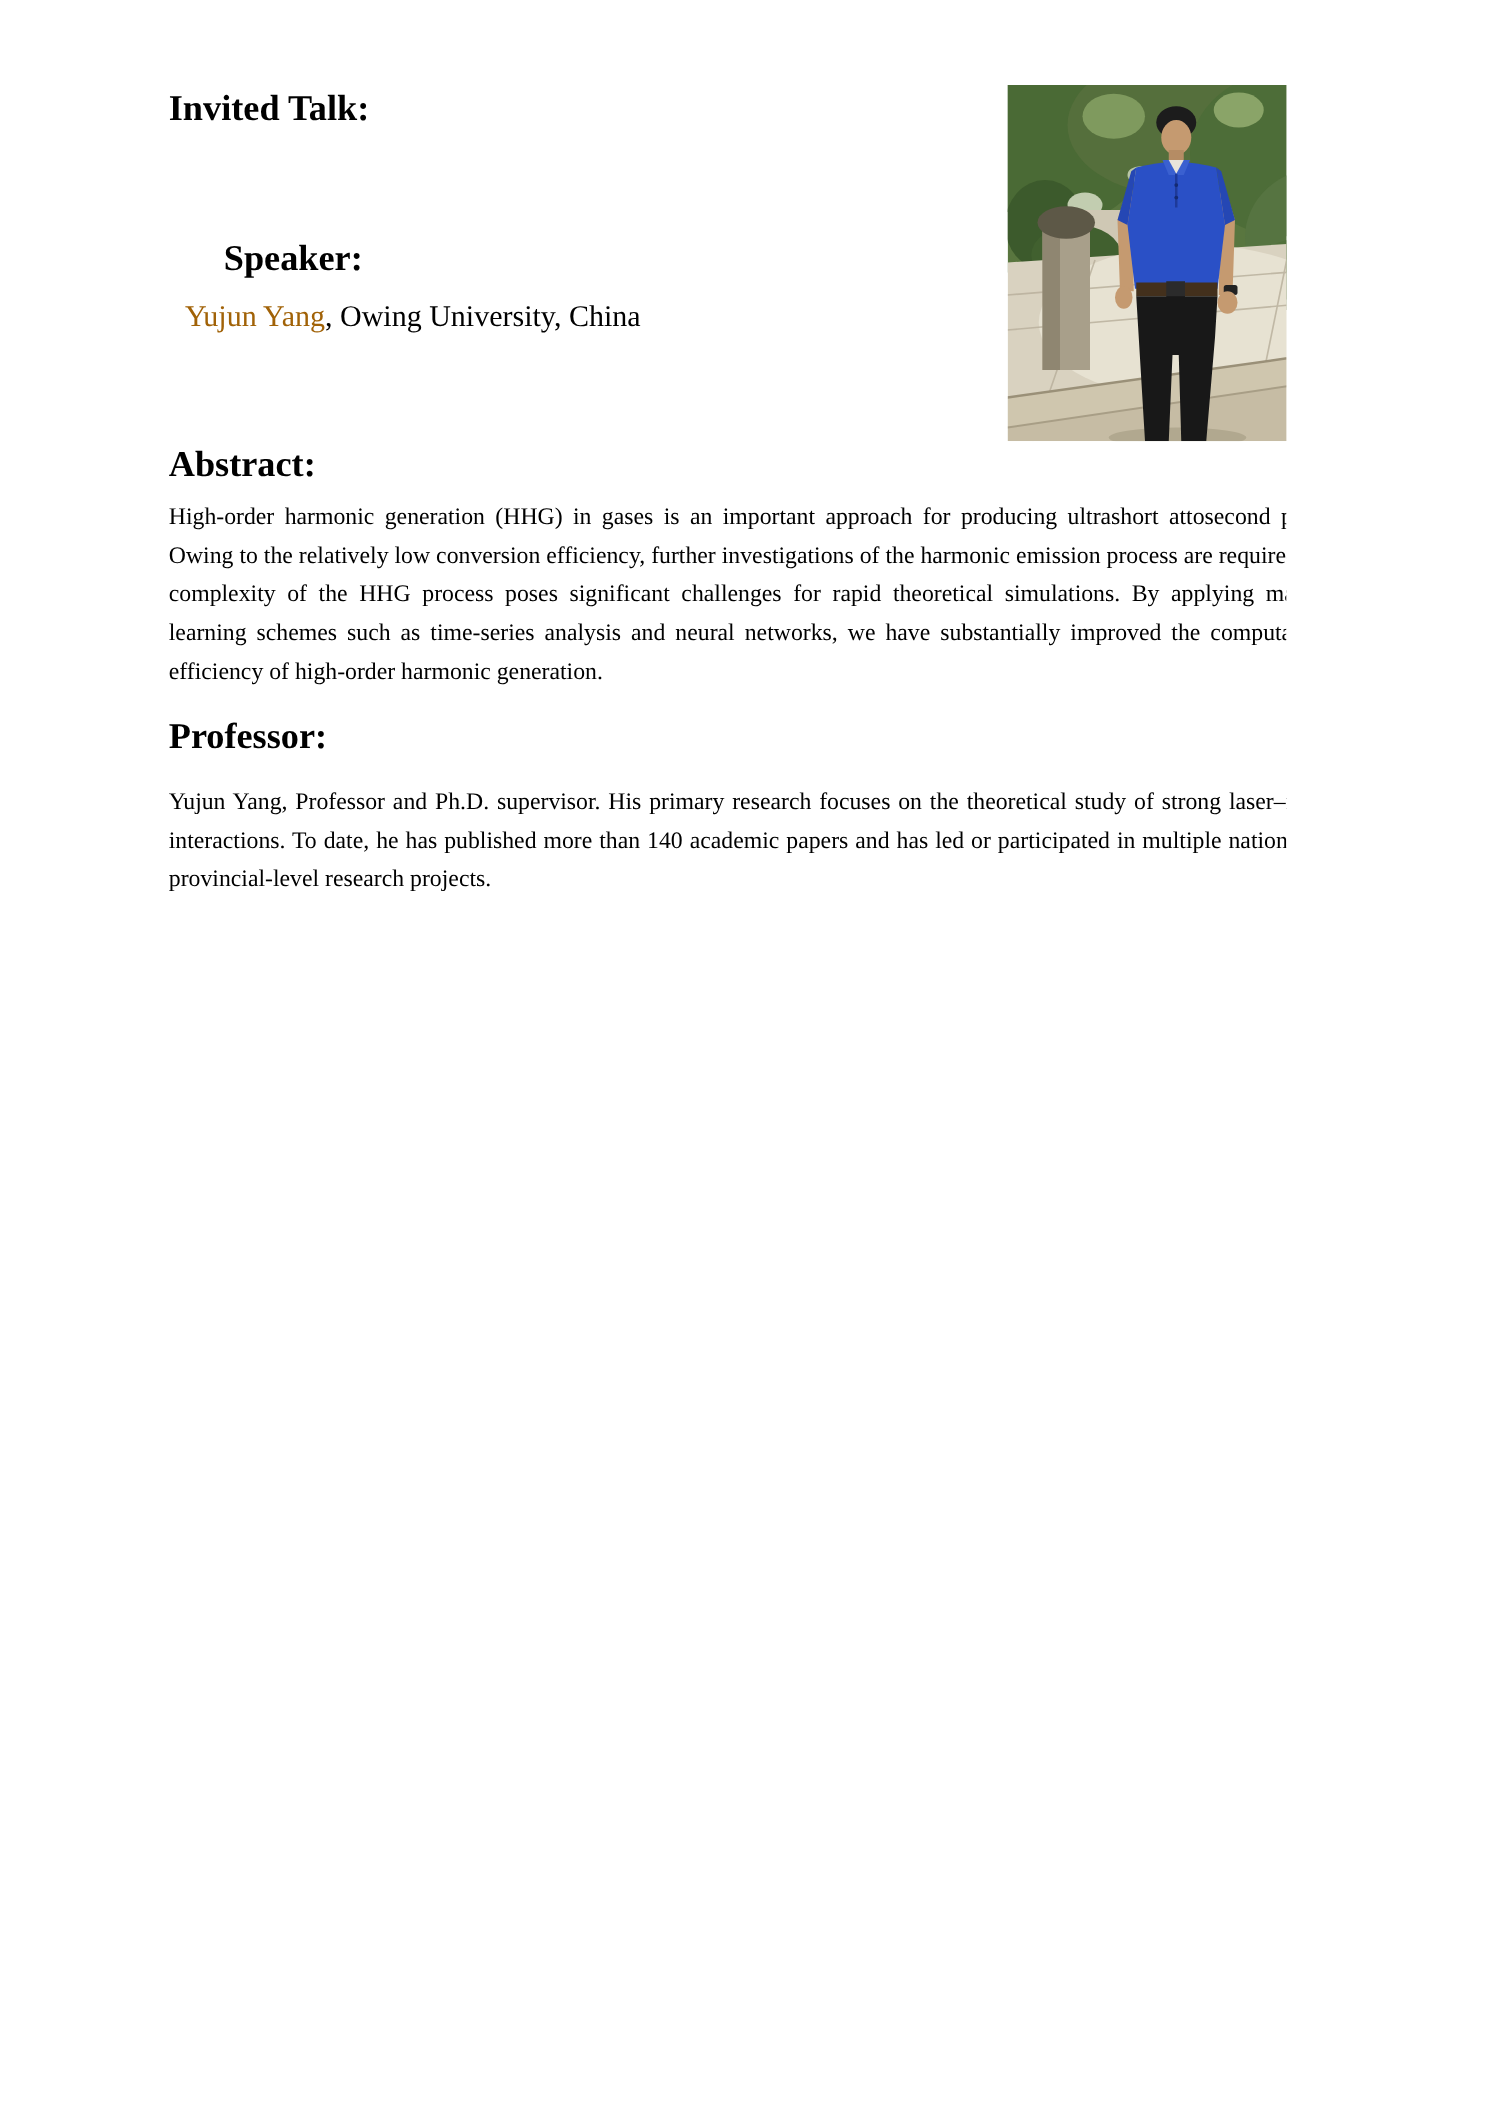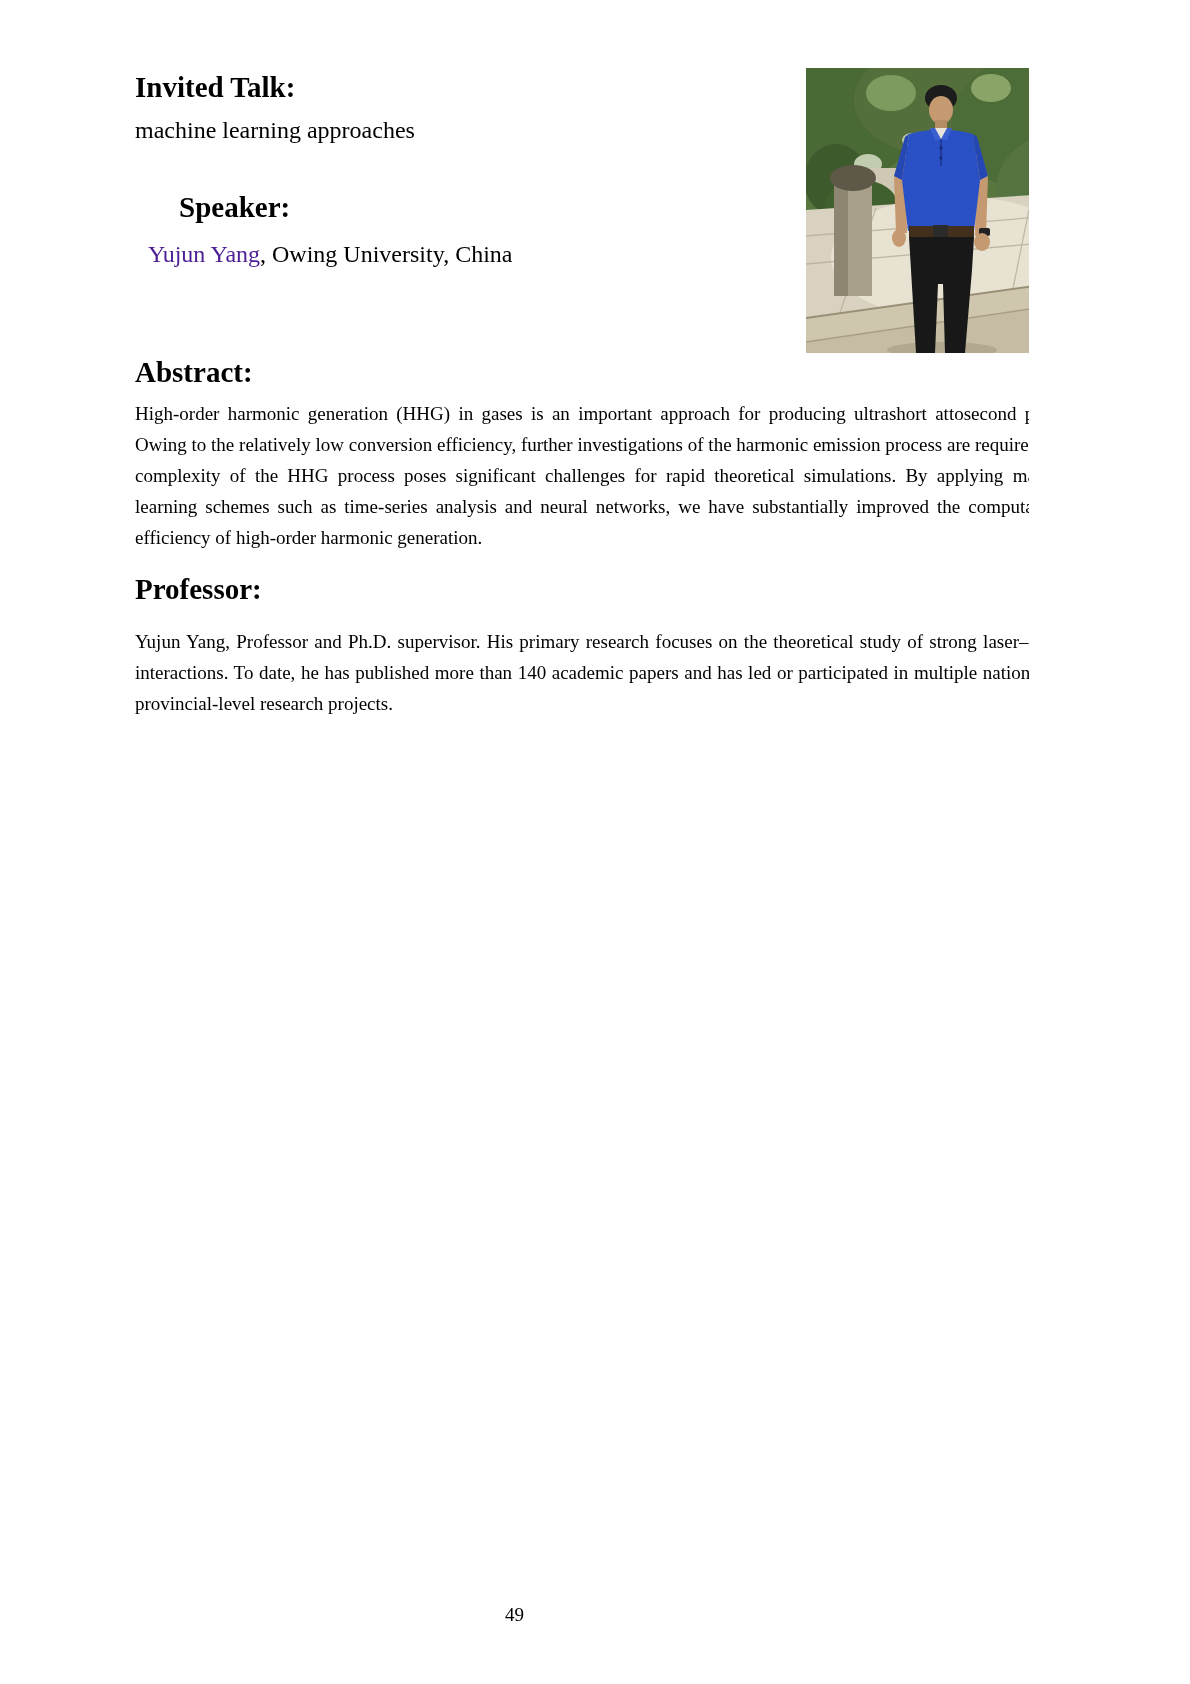--- a/index.html
+++ b/index.html
@@ -23,21 +23,21 @@
     font-size: 24px;
     line-height: 33px;
     white-space: nowrap;
   }
   .indent { padding-left: 13px; }
   .speaker-line {
     font-size: 24px;
     line-height: 33px;
     white-space: nowrap;
   }
-  .speaker-name { color: #4c1d95; cursor: pointer; margin-top: 24px; }
+  .speaker-name { color: #a16207; cursor: pointer; margin-top: 24px; }
   .body-para {
     font-size: 19px;
     line-height: 31px;
     width: 942px;
     text-align: justify;
     text-justify: inter-word;
   }
   .photo-frame {
     width: 271px;
     height: 285px;
@@ -52,21 +52,20 @@
   }
 </style>
 </head>
 <body>
 
 <div class="page">
 
   <div class="abs heading" style="left:135px; top:70px;">Invited Talk:</div>
 
   <div class="abs" style="left:135px; top:114px;">
-    <div class="title-line">machine learning approaches</div>
   </div>
 
   <div class="abs heading" style="left:135px; top:190px;margin-left:44px;">Speaker:</div>
 
   <div class="abs speaker-line indent" style="left:135px; top:238px;">
     <span class="speaker-name">Yujun Yang</span><span>, Owing University, China</span>
   </div>
 
   <div class="abs photo-frame" style="left:806px; top:68px;">
     <svg width="271" height="285" viewBox="0 0 271 285" xmlns="http://www.w3.org/2000/svg">
@@ -139,15 +138,14 @@
   </div>
 
   <div class="abs heading" style="left:135px; top:355px;">Abstract:</div>
 
   <div class="abs body-para" style="left:135px; top:398px;">High-order harmonic generation (HHG) in gases is an important approach for producing ultrashort attosecond pulses. Owing to the relatively low conversion efficiency, further investigations of the harmonic emission process are required. The complexity of the HHG process poses significant challenges for rapid theoretical simulations. By applying machine learning schemes such as time-series analysis and neural networks, we have substantially improved the computational efficiency of high-order harmonic generation.</div>
 
   <div class="abs heading" style="left:135px; top:572px;">Professor:</div>
 
   <div class="abs body-para" style="left:135px; top:626px;">Yujun Yang, Professor and Ph.D. supervisor. His primary research focuses on the theoretical study of strong laser–matter interactions. To date, he has published more than 140 academic papers and has led or participated in multiple national and provincial-level research projects.</div>
 
-  <div class="abs page-number" style="left:0px; top:1603px;">49</div>
 
 </div>
 
 </body></html>

